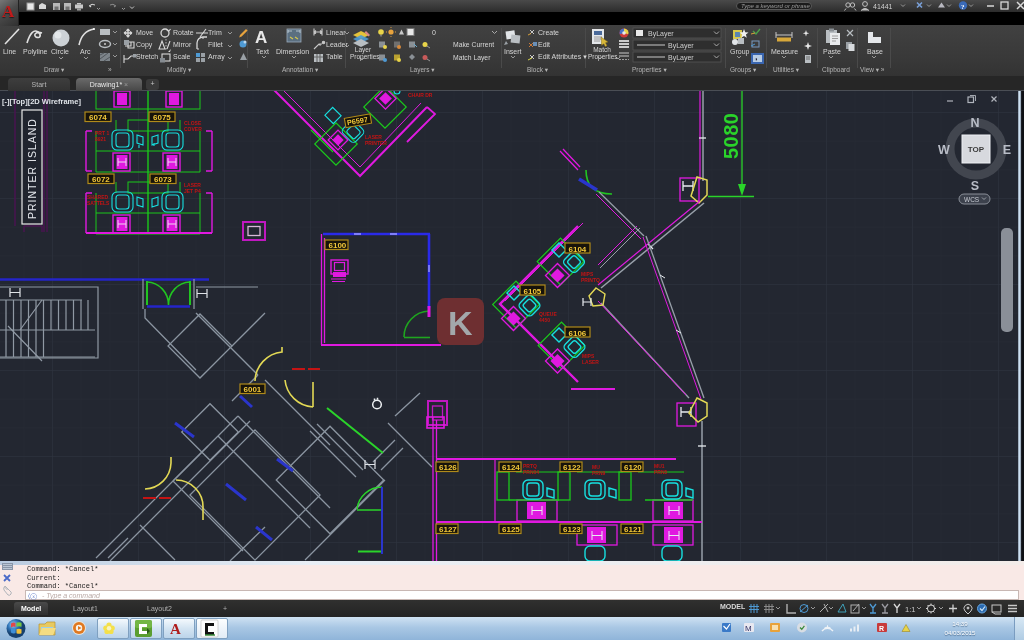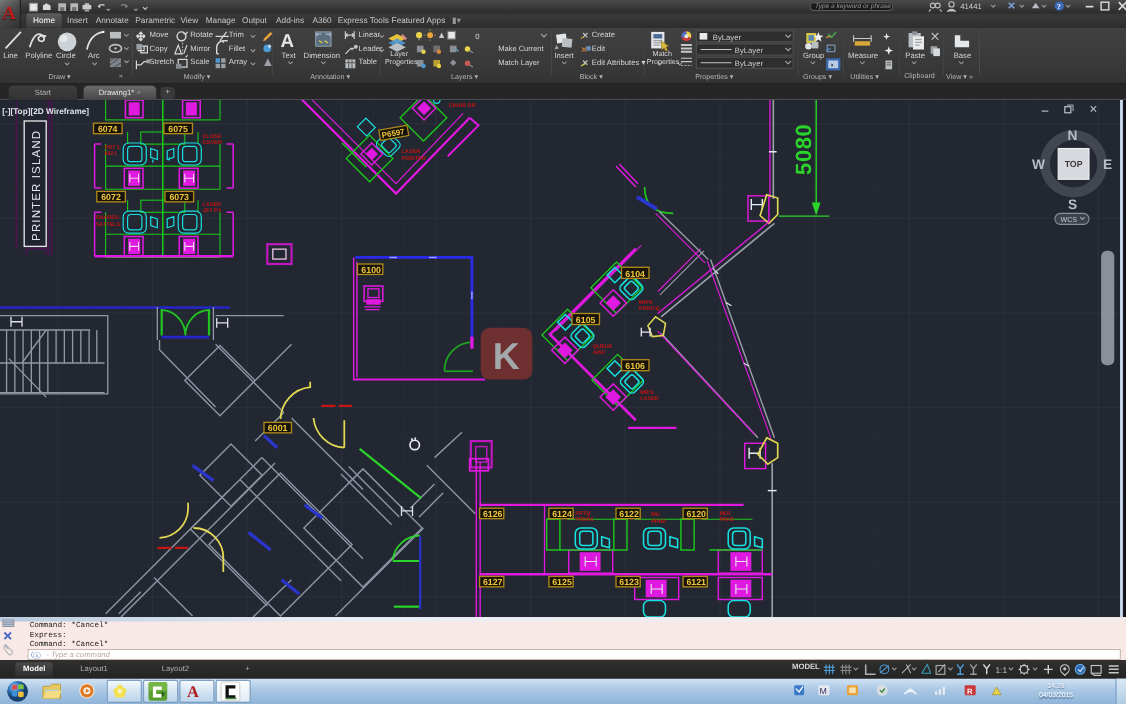--- a/index.html
+++ b/index.html
@@ -77,34 +77,20 @@
     <path d="M86 4.5 l2 2 l2 -2" stroke="#999" fill="none"></path>
     <path d="M97 7.5 l3.5 -5 l3.5 5 z" fill="#b8b8c0"></path>
     <path d="M106 4.5 l2 2 l2 -2" stroke="#999" fill="none"></path>
     <circle cx="122" cy="5.5" r="4.2" fill="#3a6ab8"></circle>
       <text x="120" y="8.5" font-size="7" fill="#fff" font-family="Liberation Serif" font-weight="bold">?</text>
     <path d="M128 4.5 l2 2 l2 -2" stroke="#999" fill="none"></path>
     <path d="M146 6 h7" stroke="#d8d8d8" stroke-width="1.5"></path>
     <rect x="160" y="2" width="7" height="7" stroke="#d8d8d8" fill="none" stroke-width="1.3"></rect>
     <path d="M176 2 l7 7 M183 2 l-7 7" stroke="#d8d8d8" stroke-width="1.5" fill="none"></path>
   </svg>
-  <div class="abs" id="menubar">
-    <div class="mtab on" style="left:24px">Home</div>
-    <div class="mtab" style="left:55px">Insert</div>
-    <div class="mtab" style="left:81px">Annotate</div>
-    <div class="mtab" style="left:117px">Parametric</div>
-    <div class="mtab" style="left:158px">View</div>
-    <div class="mtab" style="left:181px">Manage</div>
-    <div class="mtab" style="left:214px">Output</div>
-    <div class="mtab" style="left:245px">Add-ins</div>
-    <div class="mtab" style="left:278px">A360</div>
-    <div class="mtab" style="left:301px">Express Tools</div>
-    <div class="mtab" style="left:350px">Featured Apps</div>
-    <div class="mtab" style="left:405px;color:#9a9a9a">▮▾</div>
-  </div>
   <div class="abs" id="ribbon">
     <div class="sep" style="left:120px"></div>
       <div class="sep" style="left:247px"></div>
     <div class="sep" style="left:345px"></div>
       <div class="sep" style="left:501px"></div>
     <div class="sep" style="left:585px"></div>
       <div class="sep" style="left:725px"></div>
     <div class="sep" style="left:766px"></div>
       <div class="sep" style="left:817px"></div>
     <div class="sep" style="left:857px"></div>
@@ -741,21 +727,21 @@
     <rect x="962" y="135" width="28" height="28" fill="#d7d9de" stroke="#eef0f4" stroke-width="1"></rect>
     <text x="976" y="152" font-size="8" fill="#3a3a3a" text-anchor="middle" font-weight="bold">TOP</text>
     <rect x="959" y="194" width="31" height="10" rx="5" fill="#3c414c" stroke="#8a8f98" stroke-width="1"></rect>
     <text x="964" y="201.5" font-size="6.5" fill="#c6cad2">WCS</text>
         <path d="M982 197.5 l2 2 l2 -2" stroke="#9aa0a8" fill="none"></path>
   </g>
   </svg>
   <div class="abs" id="cmdwin"></div>
   <div class="abs" id="cmdtop"></div>
   <div class="cmdline" style="top:565px">Command: *Cancel*</div>
-  <div class="cmdline" style="top:574px">Express:</div>
+  <div class="cmdline" style="top:574px">Current:</div>
   <div class="cmdline" style="top:582px">Command: *Cancel*</div>
   <div class="abs" id="cmdinput">
       <span style="position:absolute;left:2px;top:1px;font-size:6.5px;color:#5a78c8">〈ⓧ</span>
       <span style="position:absolute;left:16px;top:1px;font-size:7px;color:#b9a8a4;font-style:italic">- Type a command</span>
     </div>
   <svg class="abs" style="left:2px;top:563px" width="14" height="34" viewBox="0 0 14 34">
     <rect x="0" y="0" width="11" height="7" fill="#8a96a8"></rect>
       <path d="M1 1.5 h9 M1 3.5 h9 M1 5.5 h9" stroke="#c8d2e0" stroke-width="0.8"></path>
     <path d="M2 12 l6 6 M8 12 l-6 6" stroke="#4a6ac8" stroke-width="1.8"></path>
     <path d="M3 23 q-2 2 -1 4 l4 5 q2 1 3 -1 q1 -2 -1 -3 l-4 -4 z M2.5 24 l3 3" stroke="#b0b4ba" stroke-width="1" fill="none"></path>

